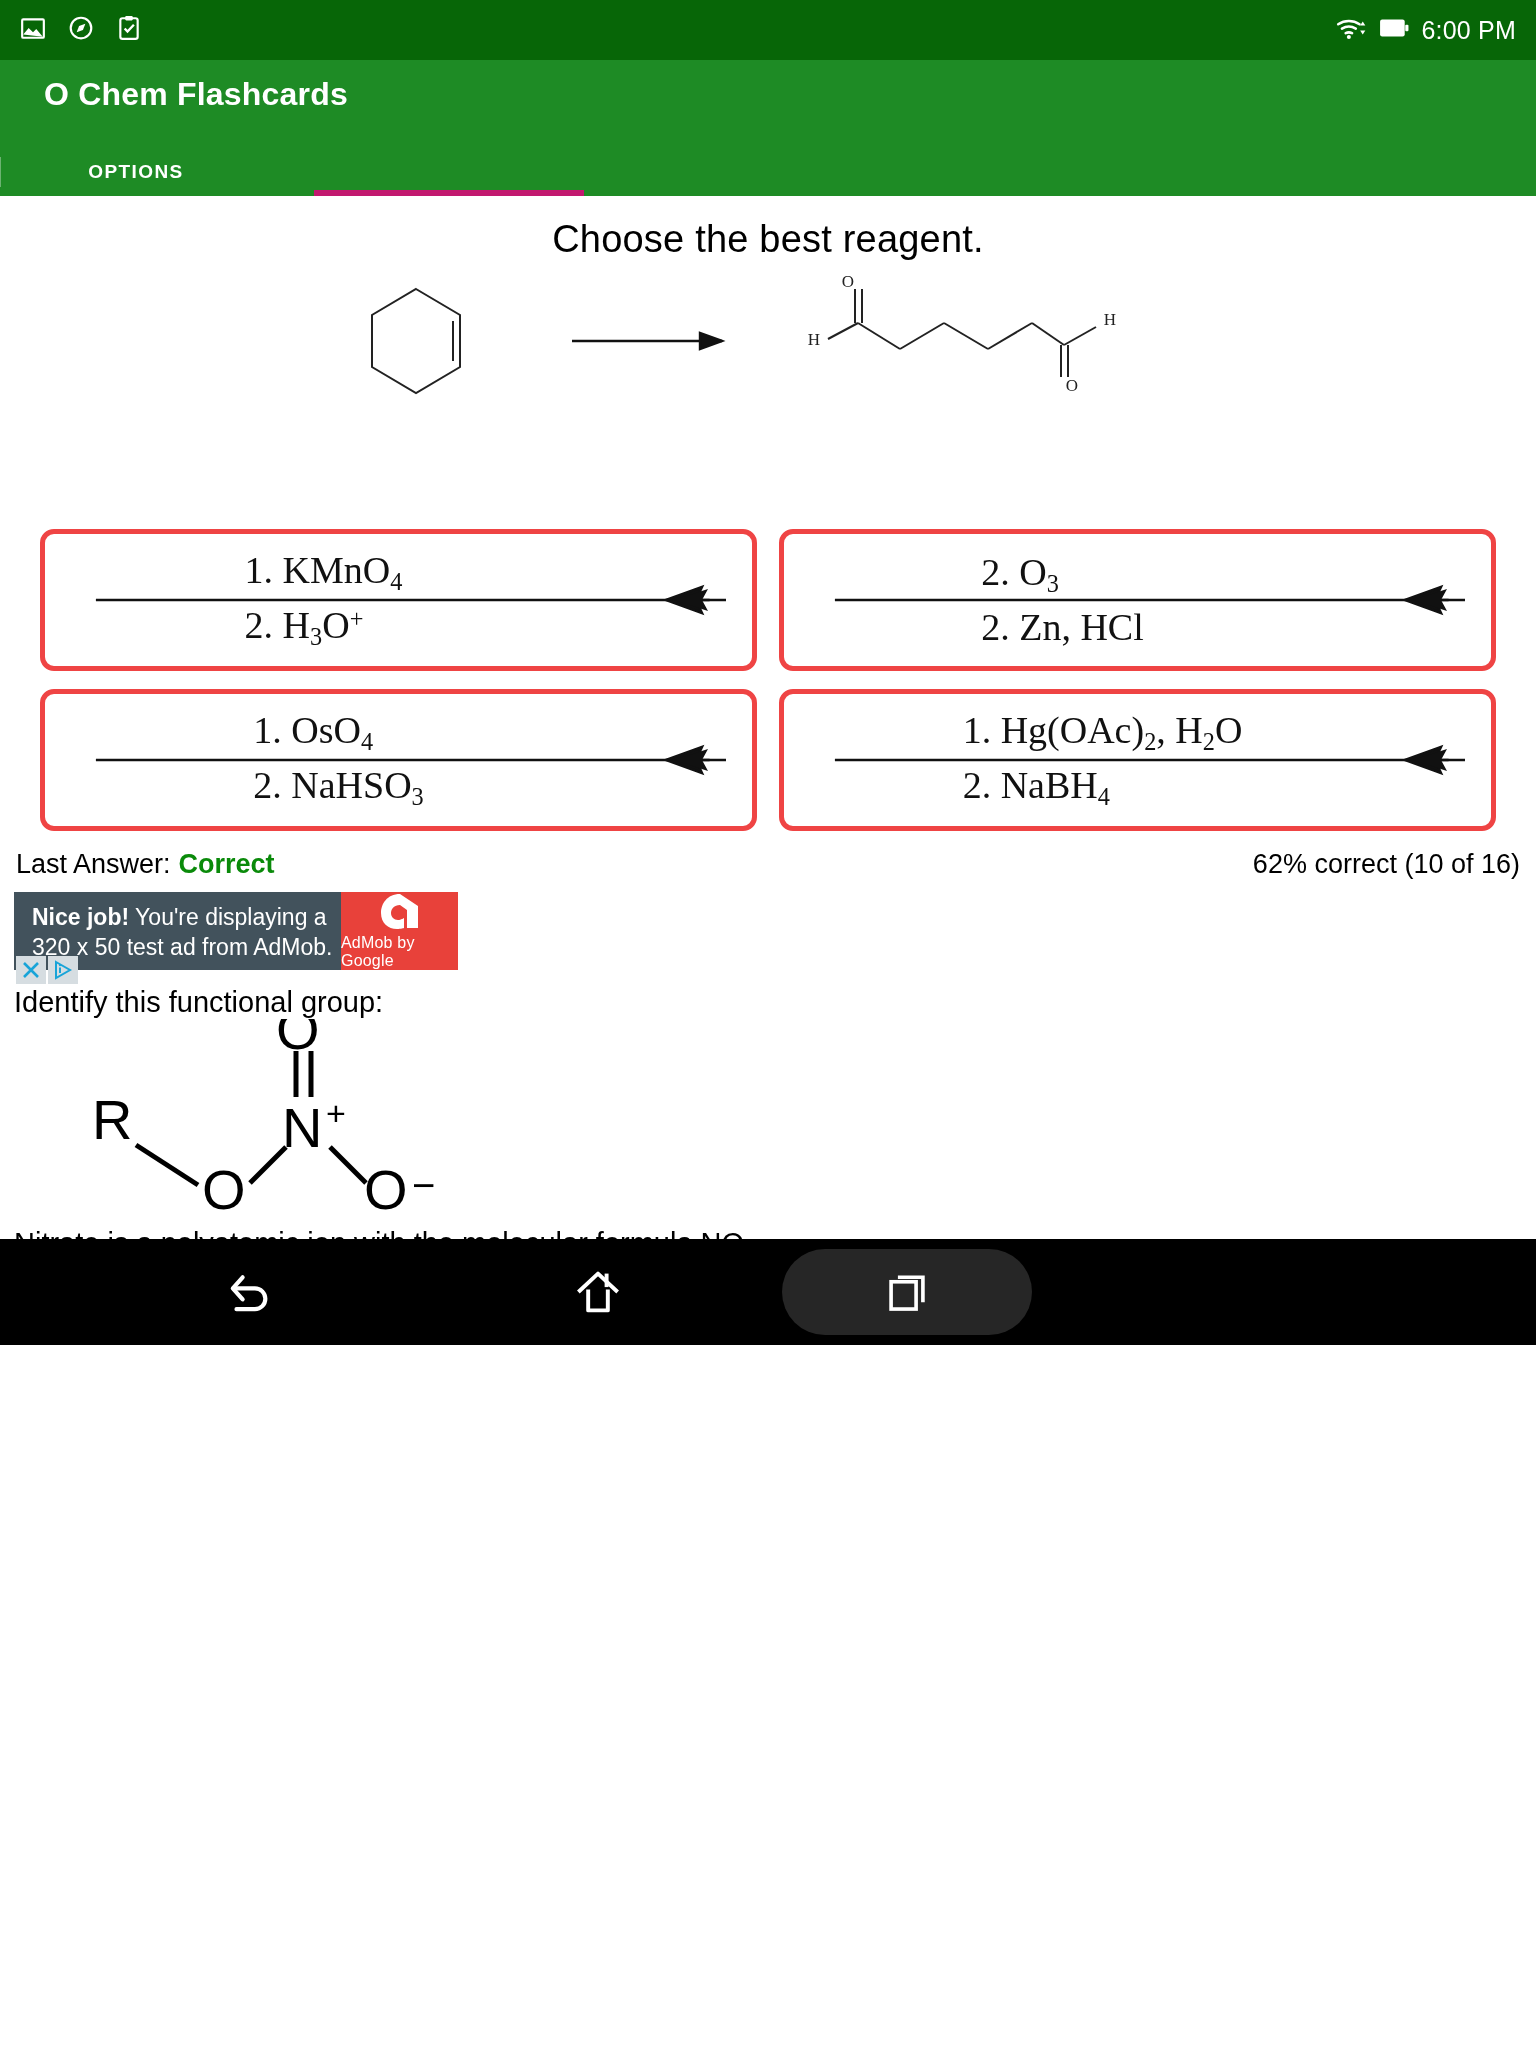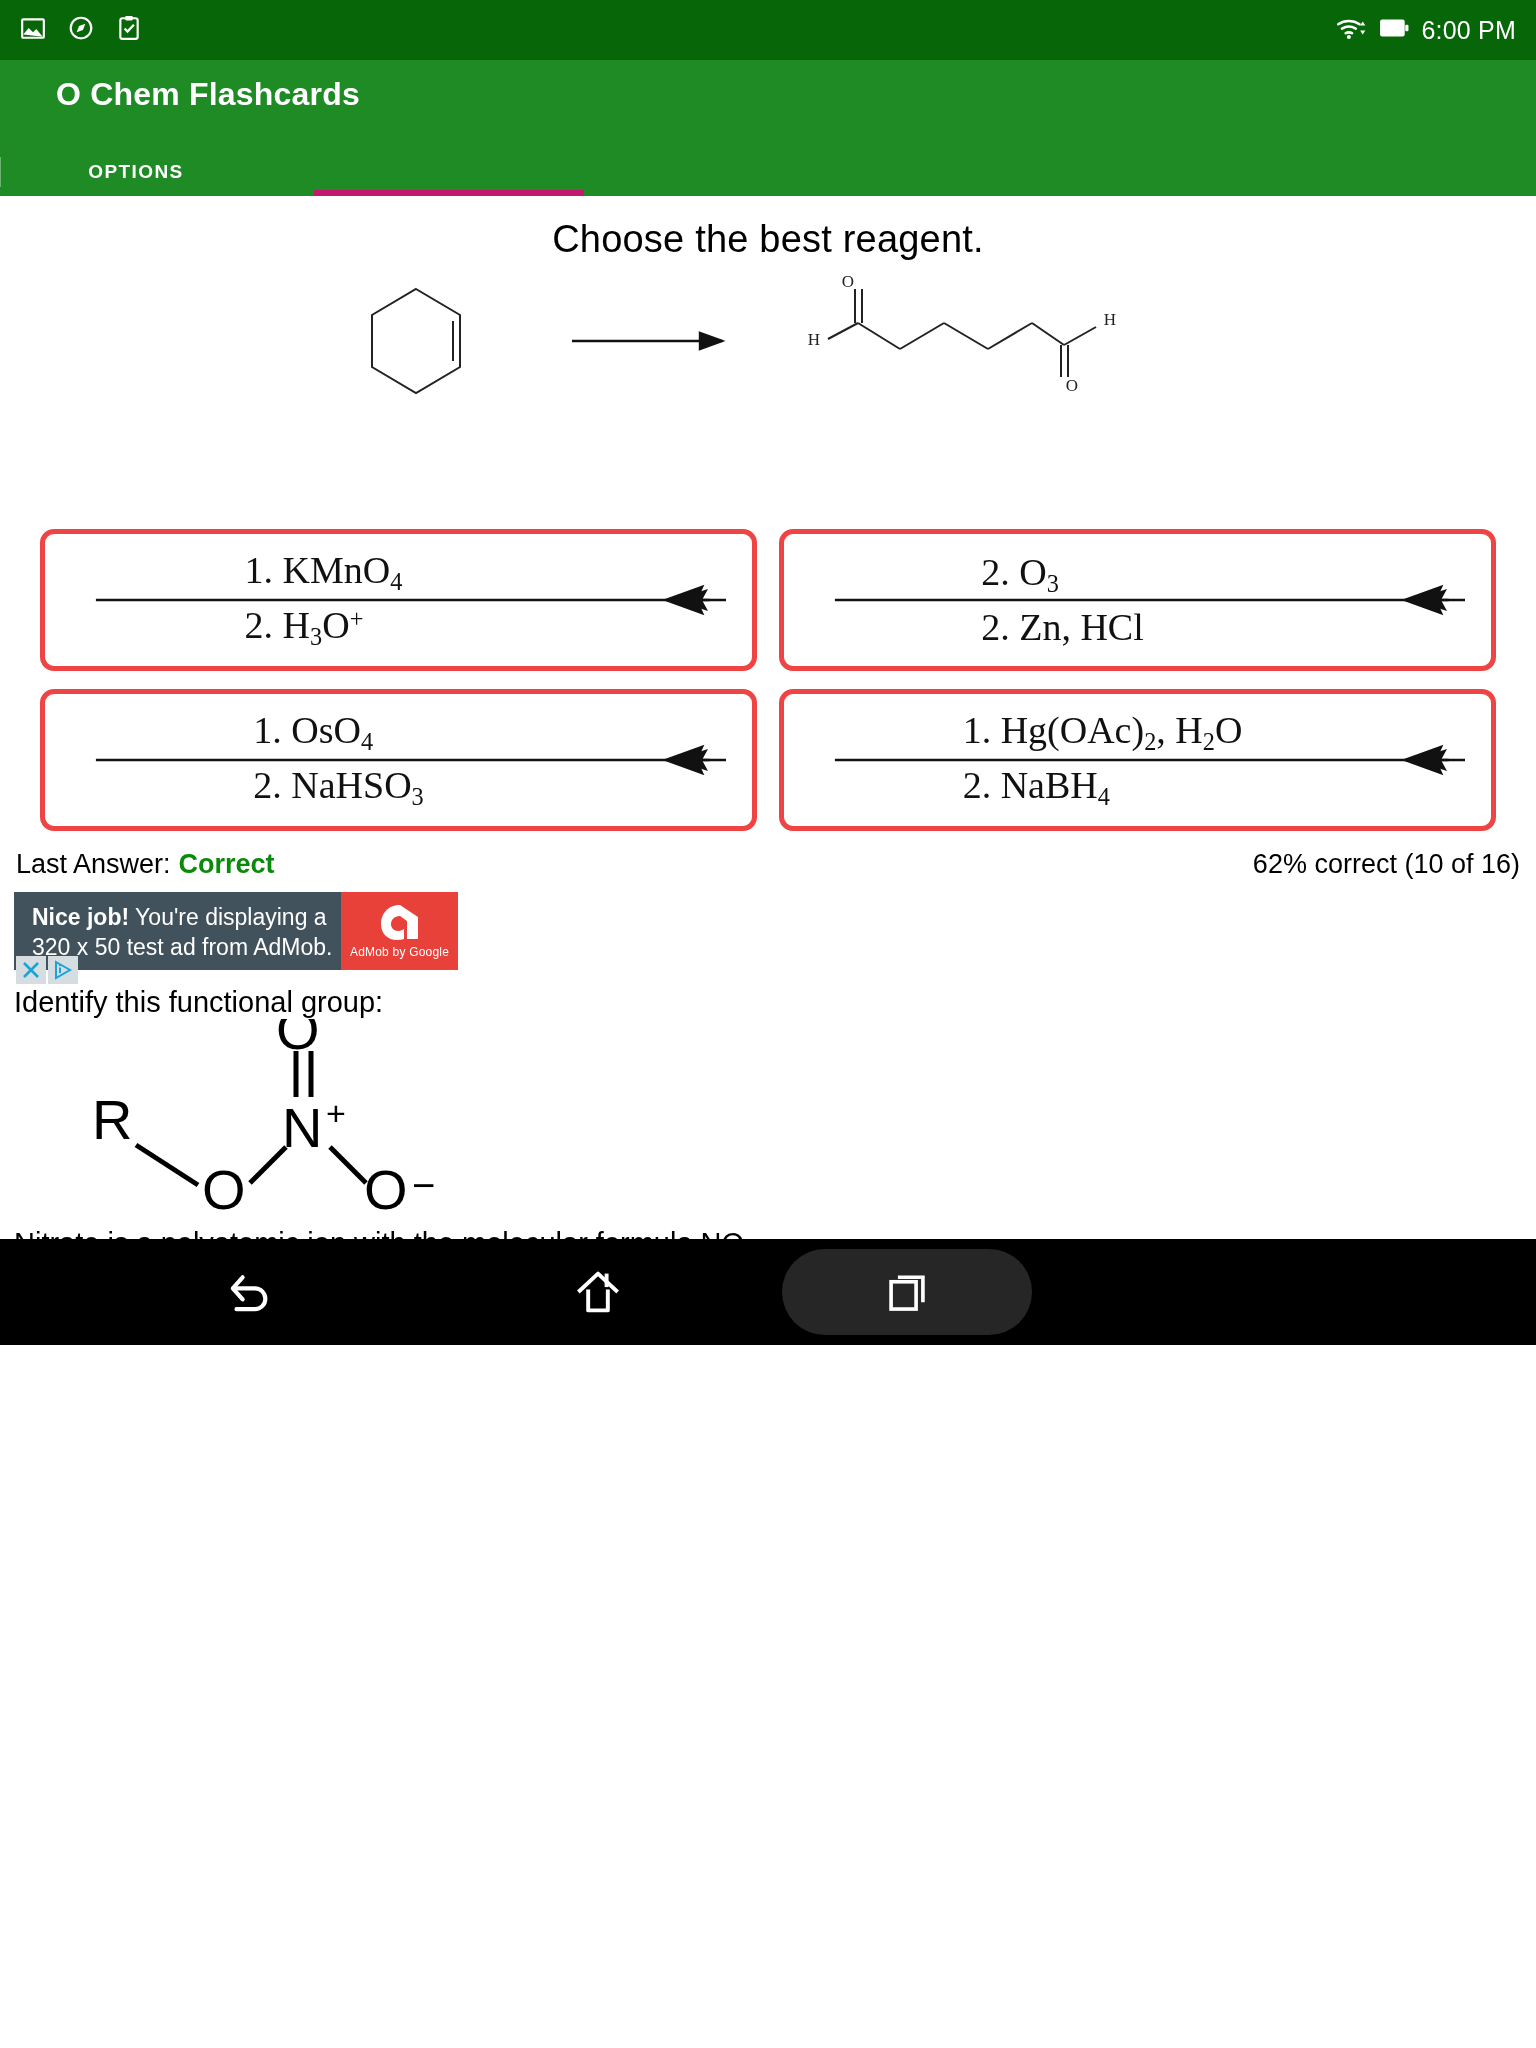--- a/index.html
+++ b/index.html
@@ -18,21 +18,21 @@
     padding: 0 20px;
     color: #ffffff;
   }
   .sb-left { display: flex; align-items: center; gap: 22px; }
   .sb-right { margin-left: auto; display: flex; align-items: center; gap: 12px; }
   .sb-clock { font-size: 25px; font-weight: 400; letter-spacing: .2px; }
 
   
   .appbar { background: #1e8b25; width: 100%; height: 88px; position: relative; }
   .app-title {
-    position: absolute; left: 56px; top: 16px;
+    position: absolute; left: 44px; top: 16px;
     font-size: 32px; font-weight: bold; color: #ffffff;
     letter-spacing: .2px;
   }
   .tabbar {
     background: #1e8b25; width: 100%; height: 48px;
     display: flex; position: relative;
   }
   .tab {
     width: 270px; text-align: center;
     color: #ffffff; font-size: 19px; font-weight: bold;
@@ -112,21 +112,21 @@
   .ad-text {
     flex: 1; color: #ffffff; font-size: 23px;
     padding: 10px 0 0 18px; line-height: 1.32;
   }
   .ad-text b { font-weight: bold; }
   .ad-logo {
     width: 117px; background: #e8413a;
     display: flex; flex-direction: column;
     align-items: center; justify-content: center;
   }
-  .ad-logo-word { color: #fff; font-size: 12px; letter-spacing: .2px; padding-top: 2px;}
+  .ad-logo-word { color: #fff; font-size: 16px; letter-spacing: .2px; padding-top: 2px;}
   .ad-badges {
     position: absolute; left: 2px; bottom: -14px;
     display: flex; gap: 2px; align-items: flex-end;
   }
   .badge {
     width: 30px; height: 28px;
     background: #d6dde1;
     display: flex; align-items: center; justify-content: center;
   }
 

